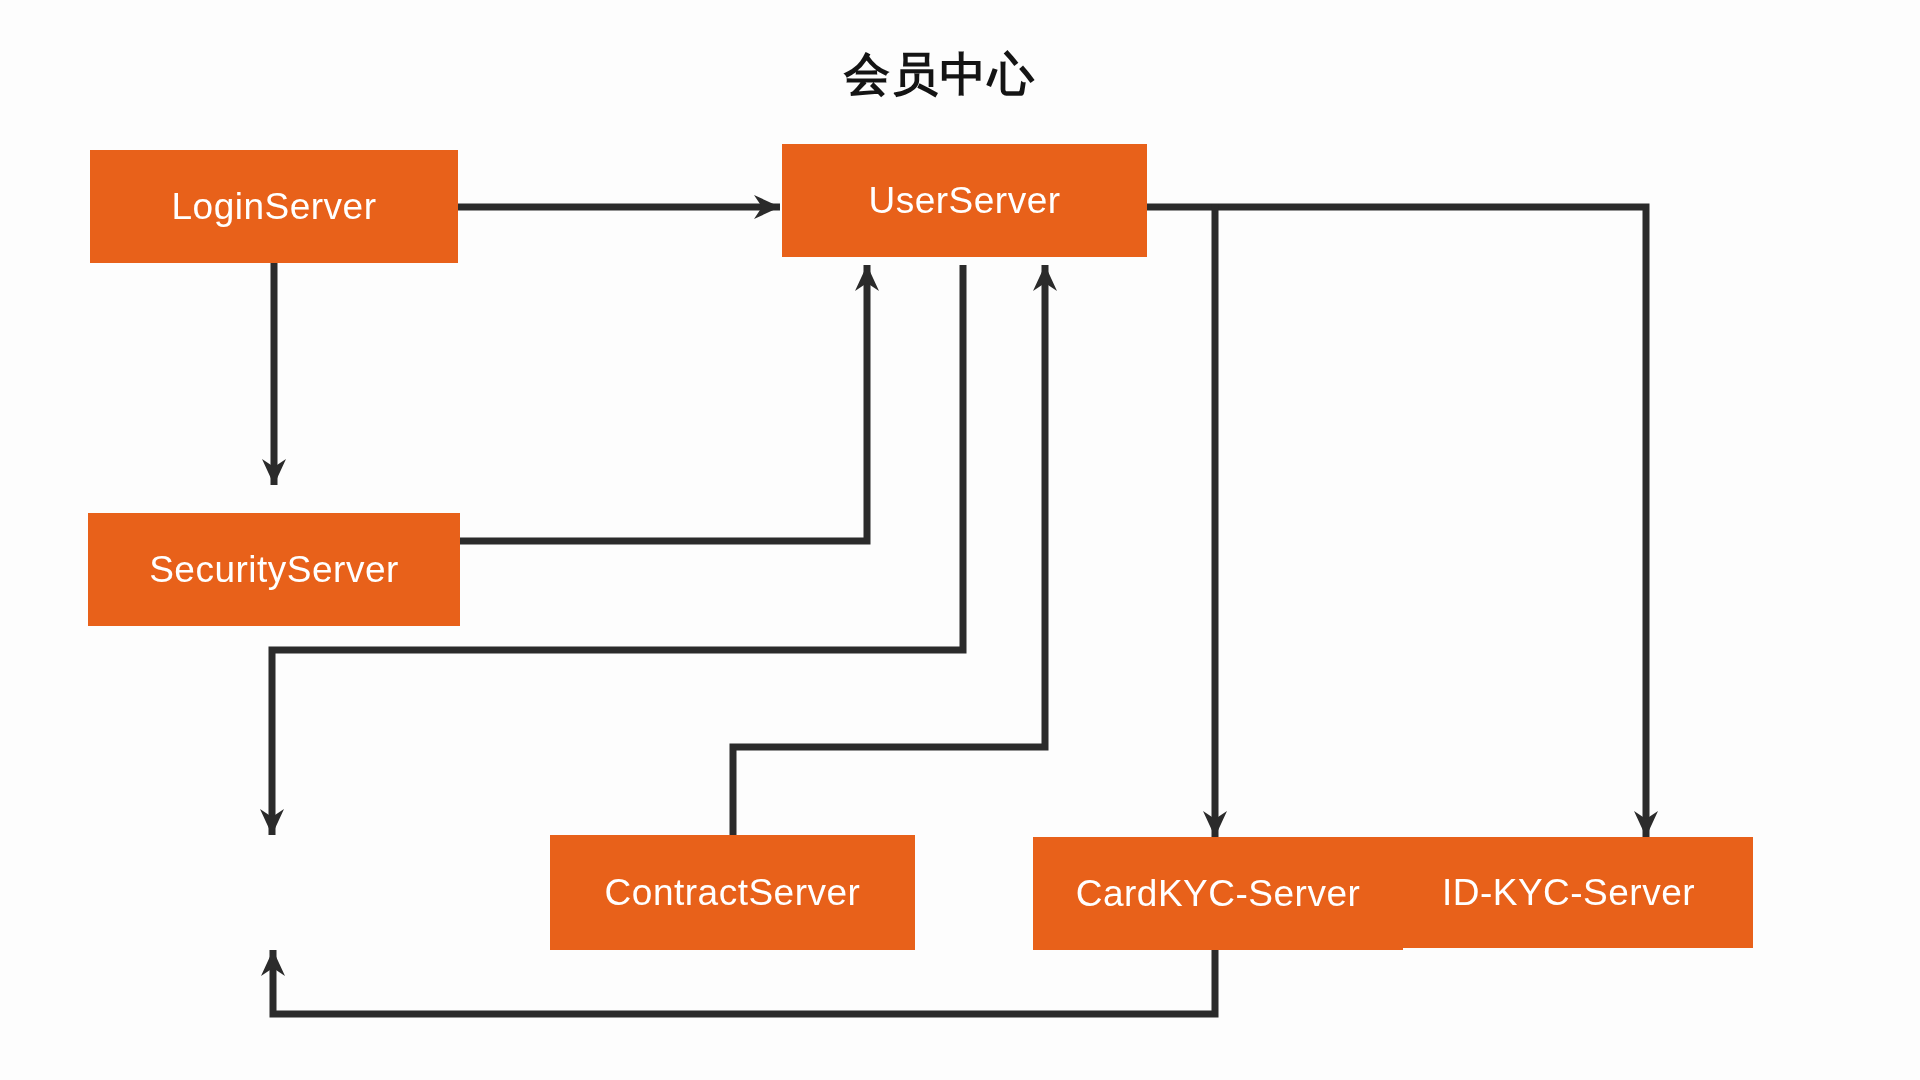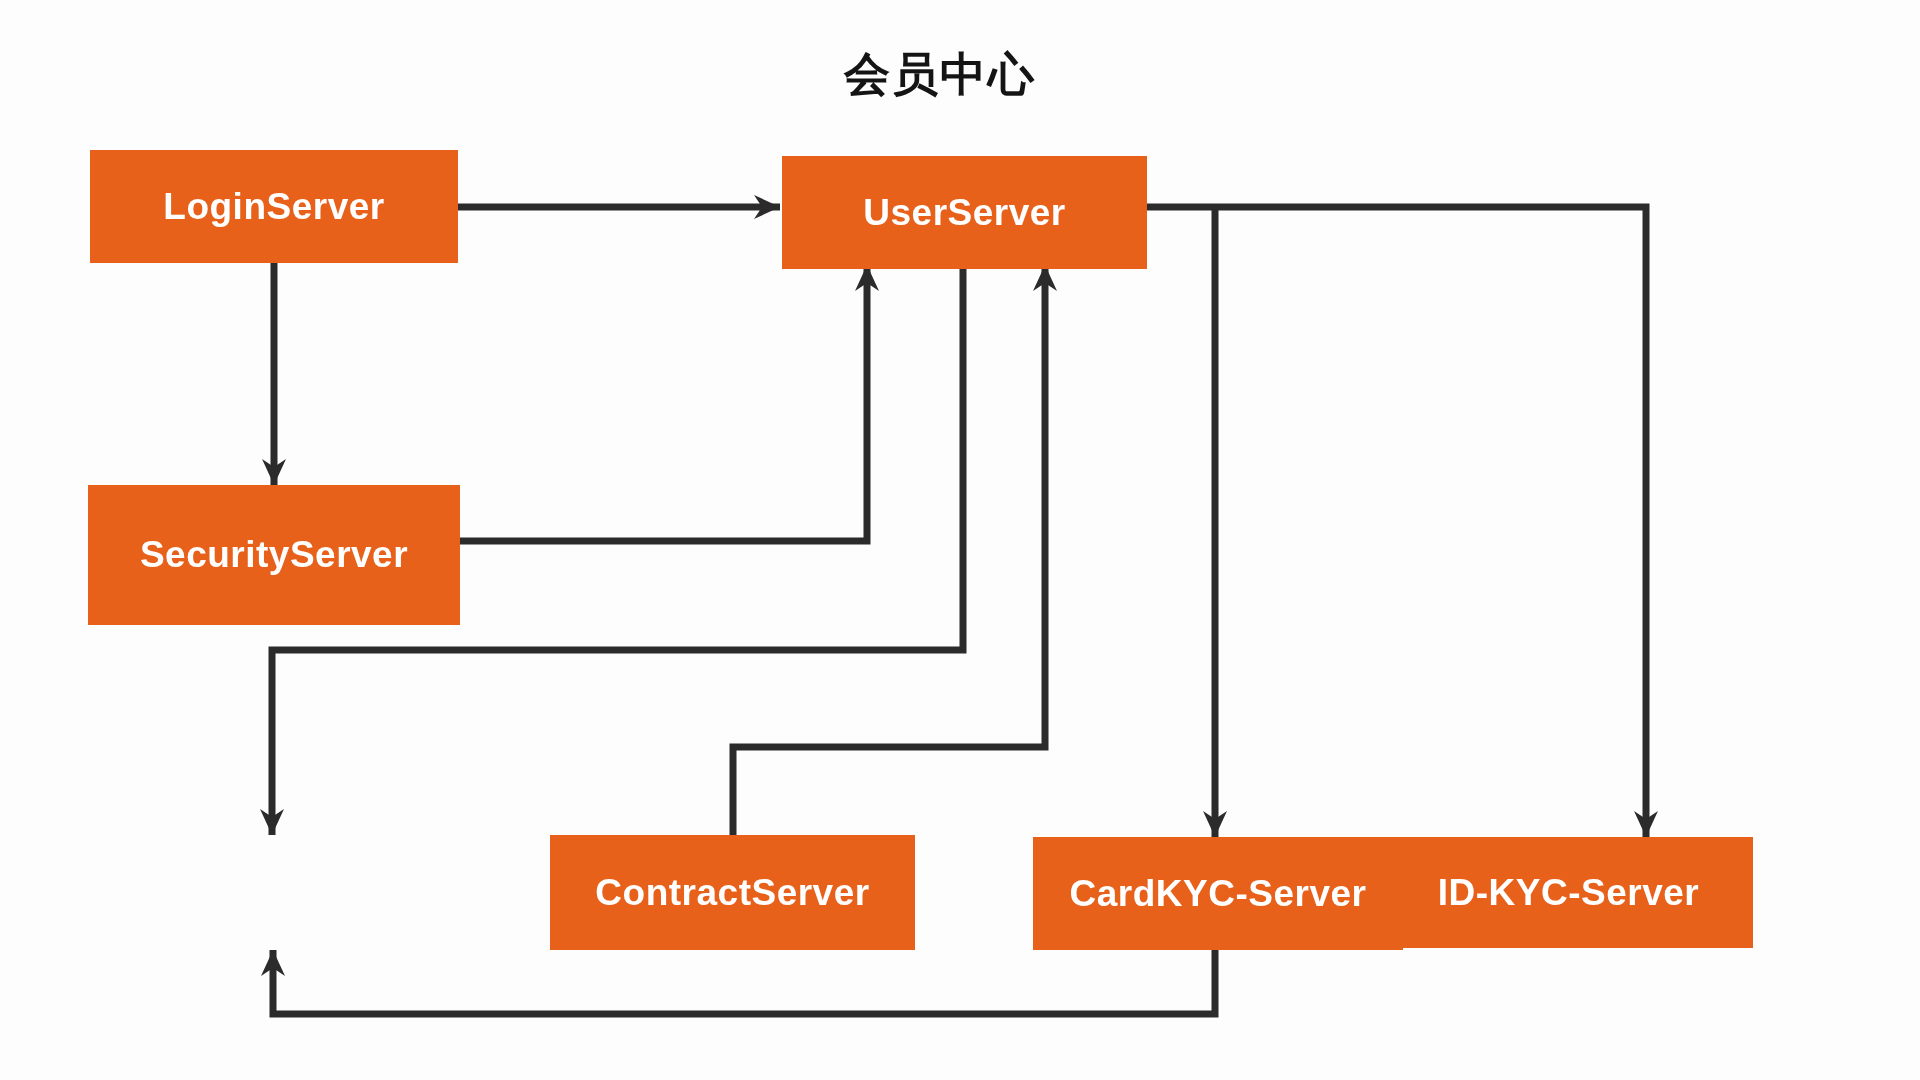--- a/index.html
+++ b/index.html
@@ -43,21 +43,21 @@
     stroke-width:7;
   }
   .node{
     position:absolute;
     background:var(--node_fill);
     color:var(--node_text);
     display:flex;
     align-items:center;
     justify-content:center;
     font-size:37px;
-    font-weight:700;
+    font-weight:400;
     letter-spacing:0.5px;
     white-space:nowrap;
   }
 </style>
 </head>
 <body>
 
 <div class="canvas">
 
   <div class="diagram-title">会员中心</div>
@@ -83,25 +83,25 @@
 
     <path class="edge" d="M 1215 204 L 1215 837" marker-end="url(#arrow)"></path>
 
     <path class="edge" d="M 1215 950 L 1215 1014 L 273 1014 L 273 950" marker-end="url(#arrow)"></path>
   </svg>
 
   <div class="node" style="left:90px;  top:150px; width:368px; height:113px;">
     <span>LoginServer</span>
   </div>
 
-  <div class="node" style="left:782px; top:156px; width:365px; height:113px;">
+  <div class="node" style="left:782px; top:144px; width:365px; height:113px;">
     <span>UserServer</span>
   </div>
 
-  <div class="node" style="left:88px;  top:485px; width:372px; height:140px;">
+  <div class="node" style="left:88px;  top:513px; width:372px; height:113px;">
     <span>SecurityServer</span>
   </div>
 
 
   <div class="node" style="left:1033px; top:837px; width:370px; height:113px;">
     <span>CardKYC-Server</span>
   </div>
 
   <div class="node" style="left:550px; top:835px; width:365px; height:115px;">
     <span>ContractServer</span>

